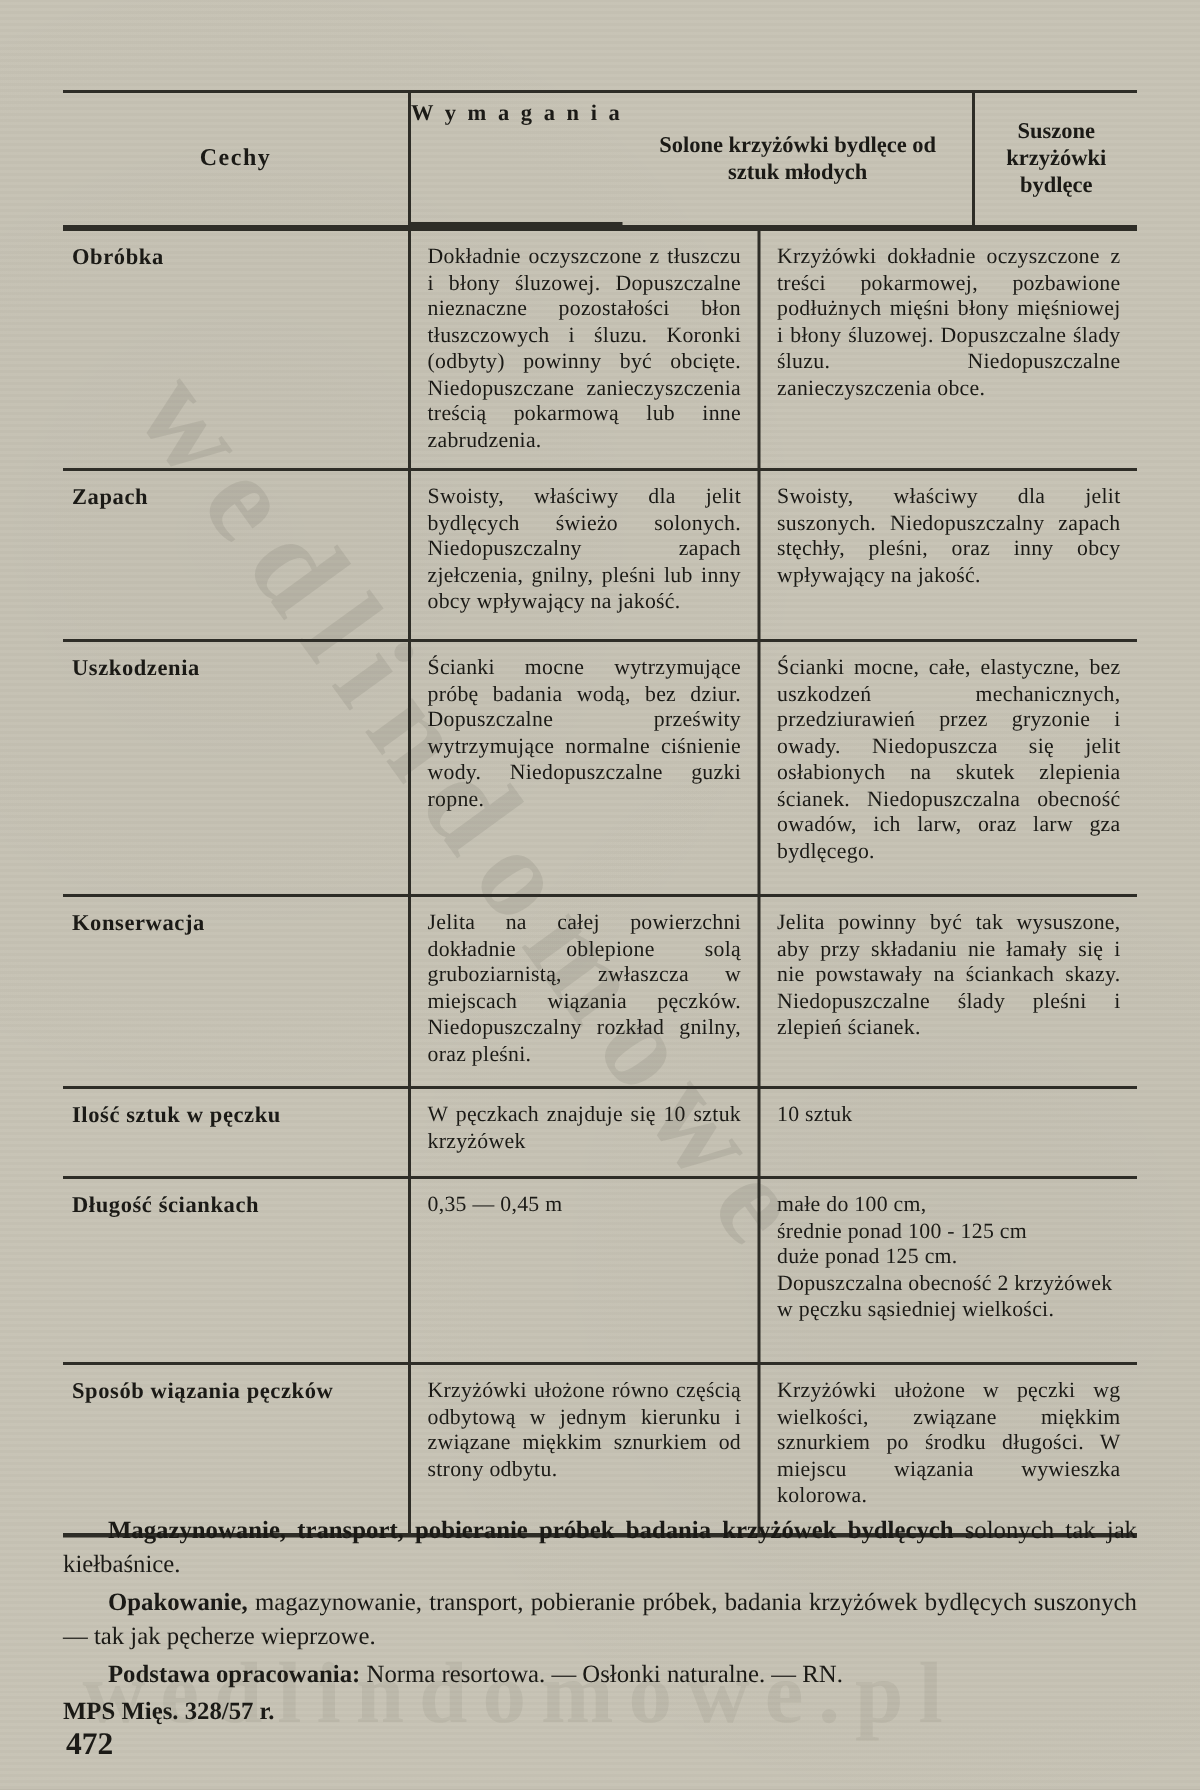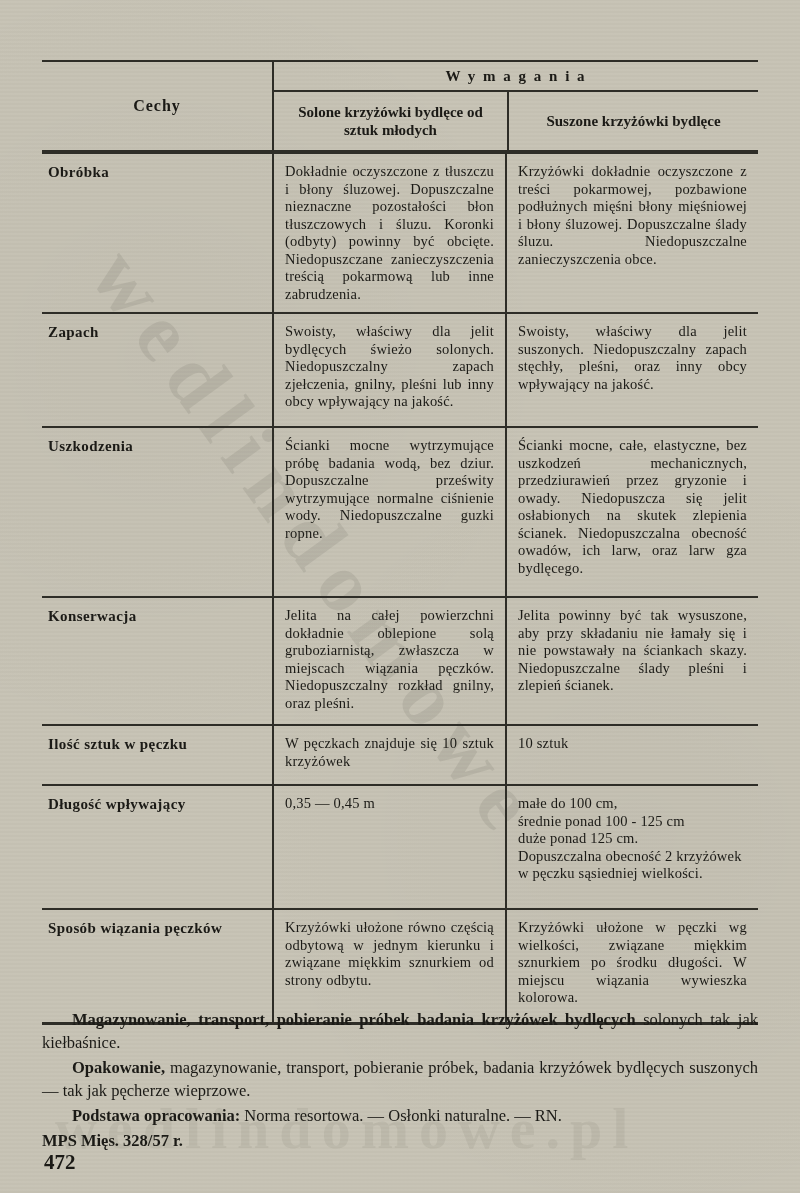--- a/index.html
+++ b/index.html
@@ -52,21 +52,21 @@
     grid-template-columns:230px 1fr;
     border-bottom:2px solid #2e2d27;
     min-height:88px;
   }
   .cechy-cell{
     display:flex;align-items:center;justify-content:center;
     font-weight:700;font-size:16px;letter-spacing:1px;
   }
   .wym-wrap{
     border-left:2px solid #2e2d27;
-    display:flex;flex-direction:column;
+    display:flex;flex-direction:row;
   }
   .wym-title{
     text-align:center;
     font-weight:700;font-size:15px;letter-spacing:2px;
     padding:6px 0 5px;
     border-bottom:2px solid #2e2d27;
   }
   .sub-cols{
     flex:1;
     display:grid;
@@ -169,21 +169,21 @@
       <div class="c-dried">Jelita powinny być tak wysuszone, aby przy składaniu nie łamały się i nie powstawały na ściankach skazy. Niedopuszczalne ślady pleśni i zlepień ścianek.</div>
     </div>
 
     <div class="t-row r-ilosc">
       <div class="c-feature">Ilość sztuk w pęczku</div>
       <div class="c-salted">W pęczkach znajduje się 10 sztuk krzyżówek</div>
       <div class="c-dried center-val">10 sztuk</div>
     </div>
 
     <div class="t-row r-dlugosc">
-      <div class="c-feature">Długość wpływający</div>
+      <div class="c-feature">Długość ściankach</div>
       <div class="c-salted center-val">0,35 — 0,45 m</div>
       <div class="c-dried pre-lines">małe do 100 cm,
 średnie ponad 100 - 125 cm
 duże ponad 125 cm.
 Dopuszczalna obecność 2 krzyżówek w pęczku sąsiedniej wielkości.</div>
     </div>
 
     <div class="t-row r-sposob">
       <div class="c-feature">Sposób wiązania pęczków</div>
       <div class="c-salted">Krzyżówki ułożone równo częścią odbytową w jednym kierunku i związane miękkim sznurkiem od strony odbytu.</div>

